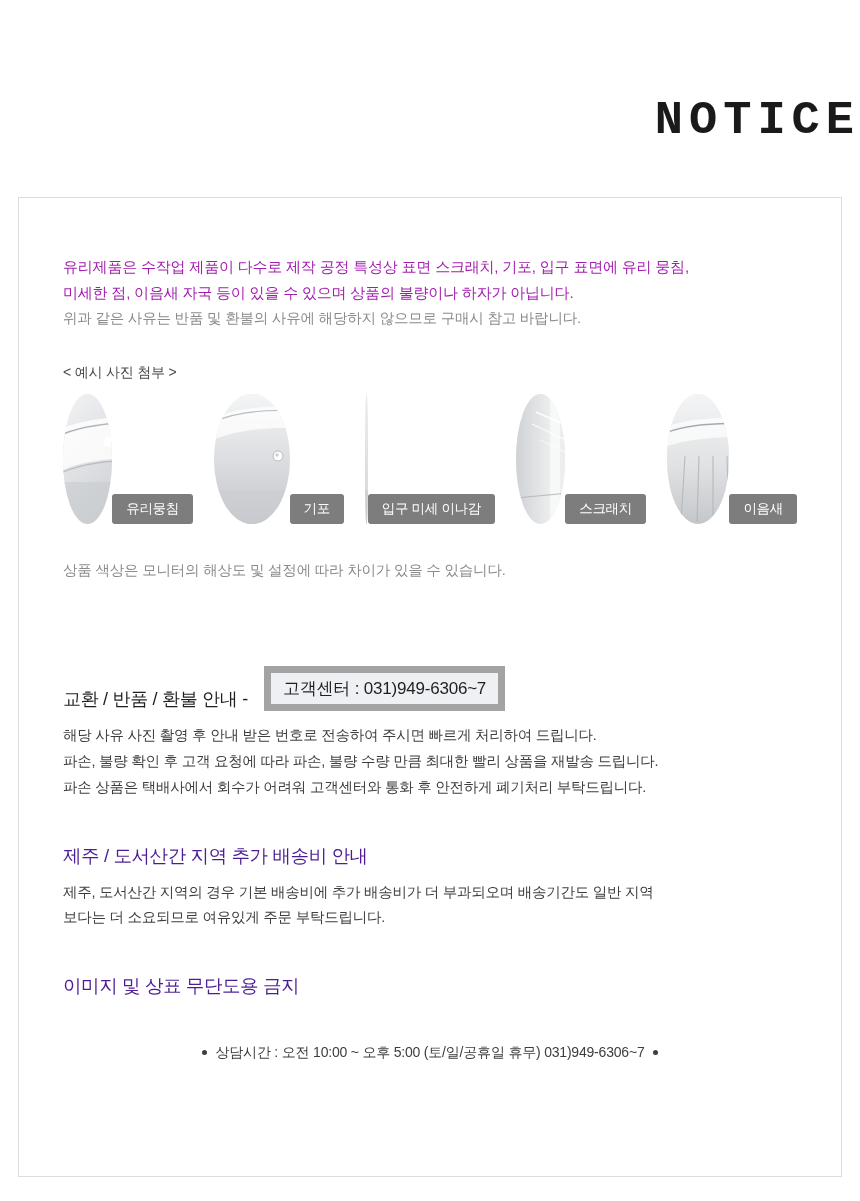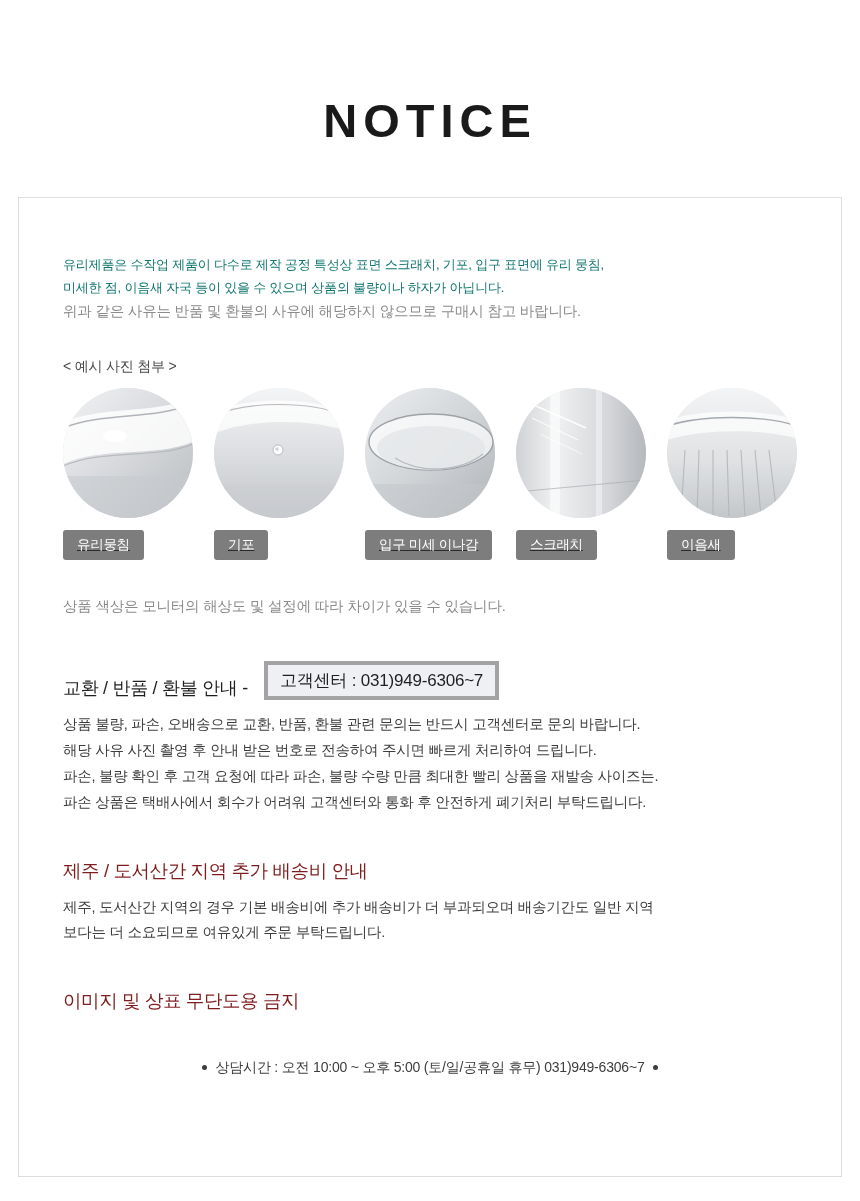--- a/index.html
+++ b/index.html
@@ -17,45 +17,45 @@
 
   .page {
     width: 860px;
     min-height: 1201px;
     position: relative;
     box-sizing: border-box;
   }
 
   
   .notice-title {
-    text-align: center;
+    text-align: right;
     font-size: 47px;
     font-weight: bold;
     letter-spacing: 6px;
     color: #1a1a1a;
     padding-top: 64px;
     padding-bottom: 0;
     line-height: 1.1;
-    font-family: Liberation Sans, sans-serif;
+    font-family: Liberation Mono, monospace;
   }
 
   
   .panel {
     margin: 50px 18px 0 18px;
     border: 1px solid #dddddd;
     box-sizing: border-box;
     padding: 56px 44px 30px 44px;
     min-height: 980px;
   }
 
   
   .intro-main {
-    font-size: 13px;
+    font-size: 15px;
     line-height: 1.72;
-    color: #0f766e;
+    color: #a21caf;
     letter-spacing: -0.2px;
   }
   .intro-sub {
     font-size: 14.5px;
     line-height: 1.7;
     color: #8b8b8b;
     margin-top: 0;
     letter-spacing: -0.2px;
   }
 
@@ -70,23 +70,22 @@
 
   .photo-row {
     display: flex;
     justify-content: space-between;
     gap: 14px;
     margin-top: 4px;
   }
   .photo-col {
     width: 130px;
     display: flex;
-    flex-direction: column;
-    align-items: flex-start;
-    text-decoration: underline;
+    flex-direction: row;
+    align-items: flex-end;
   }
   .photo-circle {
     width: 130px;
     height: 130px;
     border-radius: 50%;
     overflow: hidden;
     position: relative;
     background: #e9eaec;
   }
   .photo-circle svg { display: block; }
@@ -123,31 +122,32 @@
     gap: 8px;
     font-size: 18px;
     color: #1f1f1f;
     letter-spacing: -0.3px;
     margin-bottom: 12px;
   }
   .section-head .plain {
     margin-right: 8px;
   }
   .callout {
-    border: 4px solid #a3a3a3;
+    border: 7px solid #a3a3a3;
     background: #eef0f3;
     font-size: 17px;
     padding: 4px 12px;
     color: #1f1f1f;
     letter-spacing: -0.2px;
     display: inline-block;
+    margin-top: 40px;
   }
   .section-title {
     font-size: 18.5px;
-    color: #7f1d1d;
+    color: #4c1d95;
     margin-bottom: 12px;
     letter-spacing: -0.4px;
   }
   .section-body {
     font-size: 14.5px;
     line-height: 1.78;
     color: #3d3d3d;
     letter-spacing: -0.25px;
   }
 
@@ -307,23 +307,22 @@
     <div class="gray-notes">
       <div>상품 색상은 모니터의 해상도 및 설정에 따라 차이가 있을 수 있습니다.</div>
     </div>
 
     <div class="section">
       <div class="section-head">
         <span class="plain">교환 / 반품 / 환불 안내 -</span>
         <span class="callout">고객센터 : 031)949-6306~7</span>
       </div>
       <div class="section-body">
-        <div>상품 불량, 파손, 오배송으로 교환, 반품, 환불 관련 문의는 반드시 고객센터로 문의 바랍니다.</div>
         <div>해당 사유 사진 촬영 후 안내 받은 번호로 전송하여 주시면 빠르게 처리하여 드립니다.</div>
-        <div>파손, 불량 확인 후 고객 요청에 따라 파손, 불량 수량 만큼 최대한 빨리 상품을 재발송 사이즈는.</div>
+        <div>파손, 불량 확인 후 고객 요청에 따라 파손, 불량 수량 만큼 최대한 빨리 상품을 재발송 드립니다.</div>
         <div>파손 상품은 택배사에서 회수가 어려워 고객센터와 통화 후 안전하게 폐기처리 부탁드립니다.</div>
       </div>
     </div>
 
     <div class="section">
       <div class="section-title">제주 / 도서산간 지역 추가 배송비 안내</div>
       <div class="section-body">
         <div>제주, 도서산간 지역의 경우 기본 배송비에 추가 배송비가 더 부과되오며 배송기간도 일반 지역</div>
         <div>보다는 더 소요되므로 여유있게 주문 부탁드립니다.</div>
       </div>

